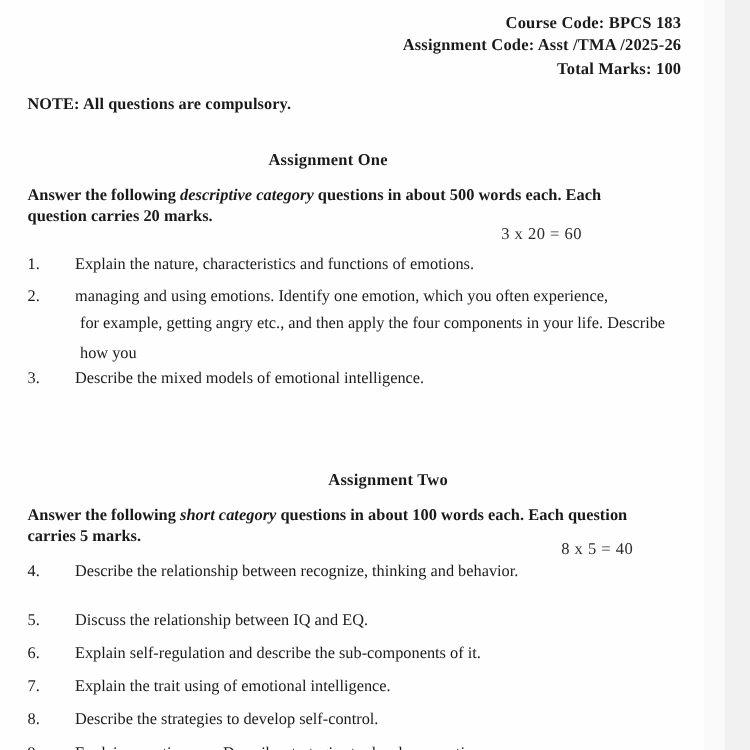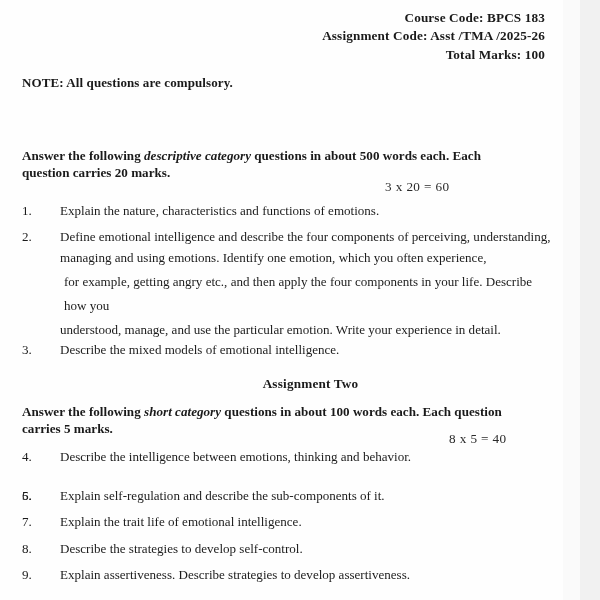--- a/index.html
+++ b/index.html
@@ -101,21 +101,21 @@
   #instruction-two { top: 404px; width: 482px; }
   .instruction i { }
 
   
   .marks {
     position: absolute;
     font-size: 13.2px;
     letter-spacing: 0.4px;
     color: #2a2a2a;
   }
-  #marks-one { left: 385px; top: 179px; }
+  #marks-one { left: 401px; top: 179px; }
   #marks-two { left: 449px; top: 431px; }
 
   
   .qlist {
     position: absolute;
     left: 0;
     width: 563px;
   }
   #qlist-one { top: 203px; }
   #qlist-two { top: 449px; }
@@ -165,41 +165,40 @@
   <div class="content">
 
     <div class="header">
       <div>Course Code: BPCS 183</div>
       <div>Assignment Code: Asst /TMA /2025-26</div>
       <div>Total Marks: 100</div>
     </div>
 
     <div class="note">NOTE: All questions are compulsory.</div>
 
+    <div class="section-heading" id="assignment-one-heading">Assignment One</div>
 
     <div class="instruction" id="instruction-one"><span>Answer the following </span><i>descriptive category</i><span> questions in about 500 words each. Each question carries 20 marks.</span></div>
 
     <div class="marks" id="marks-one">3  x 20 = 60</div>
 
     <div class="qlist" id="qlist-one">
 
       <div class="qitem gap-1" id="q1">
         <span class="qnum">1.</span>
         <span class="qtext">
           <span class="ln">Explain the nature, characteristics and functions of emotions.</span>
         </span>
       </div>
 
       <div class="qitem gap-2" id="q2">
         <span class="qnum">2.</span>
         <span class="qtext">
-          <span class="ln">Define emotional intelligence and describe the four components of perceiving, understanding,</span>
           <span class="ln">managing and using emotions. Identify one emotion, which you often experience,</span>
           <span class="ln indented">for example, getting angry etc., and then apply the four components in your life. Describe how you</span>
-          <span class="ln">understood, manage, and use the particular emotion. Write your experience in detail.</span>
         </span>
       </div>
 
       <div class="qitem gap-1" id="q3">
         <span class="qnum">3.</span>
         <span class="qtext">
           <span class="ln">Describe the mixed models of emotional intelligence.</span>
         </span>
       </div>
 
@@ -209,39 +208,42 @@
 
     <div class="instruction" id="instruction-two"><span>Answer the following </span><i>short category</i><span> questions in about 100 words each. Each question carries 5 marks.</span></div>
 
     <div class="marks" id="marks-two">8 x 5 = 40</div>
 
     <div class="qlist" id="qlist-two">
 
       <div class="qitem gap-1">
         <span class="qnum">4.</span>
         <span class="qtext">
-          <span class="ln">Describe the intelligence between emotions, thinking and behavior.</span>
+          <span class="ln">Describe the relationship between recognize, thinking and behavior.</span>
         </span>
       </div>
 
       <div class="qitem gap-4">
         <span class="qnum">5.</span>
+        <span class="qtext">
+          <span class="ln">Discuss the relationship between IQ and EQ.</span>
+        </span>
       </div>
 
       <div class="qitem gap-3">
         <span class="qnum">6.</span>
         <span class="qtext">
           <span class="ln">Explain self-regulation and describe the sub-components of it.</span>
         </span>
       </div>
 
       <div class="qitem gap-3">
         <span class="qnum">7.</span>
         <span class="qtext">
-          <span class="ln">Explain the trait life of emotional intelligence.</span>
+          <span class="ln">Explain the trait using of emotional intelligence.</span>
         </span>
       </div>
 
       <div class="qitem gap-3">
         <span class="qnum">8.</span>
         <span class="qtext">
           <span class="ln">Describe the strategies to develop self-control.</span>
         </span>
       </div>
 

